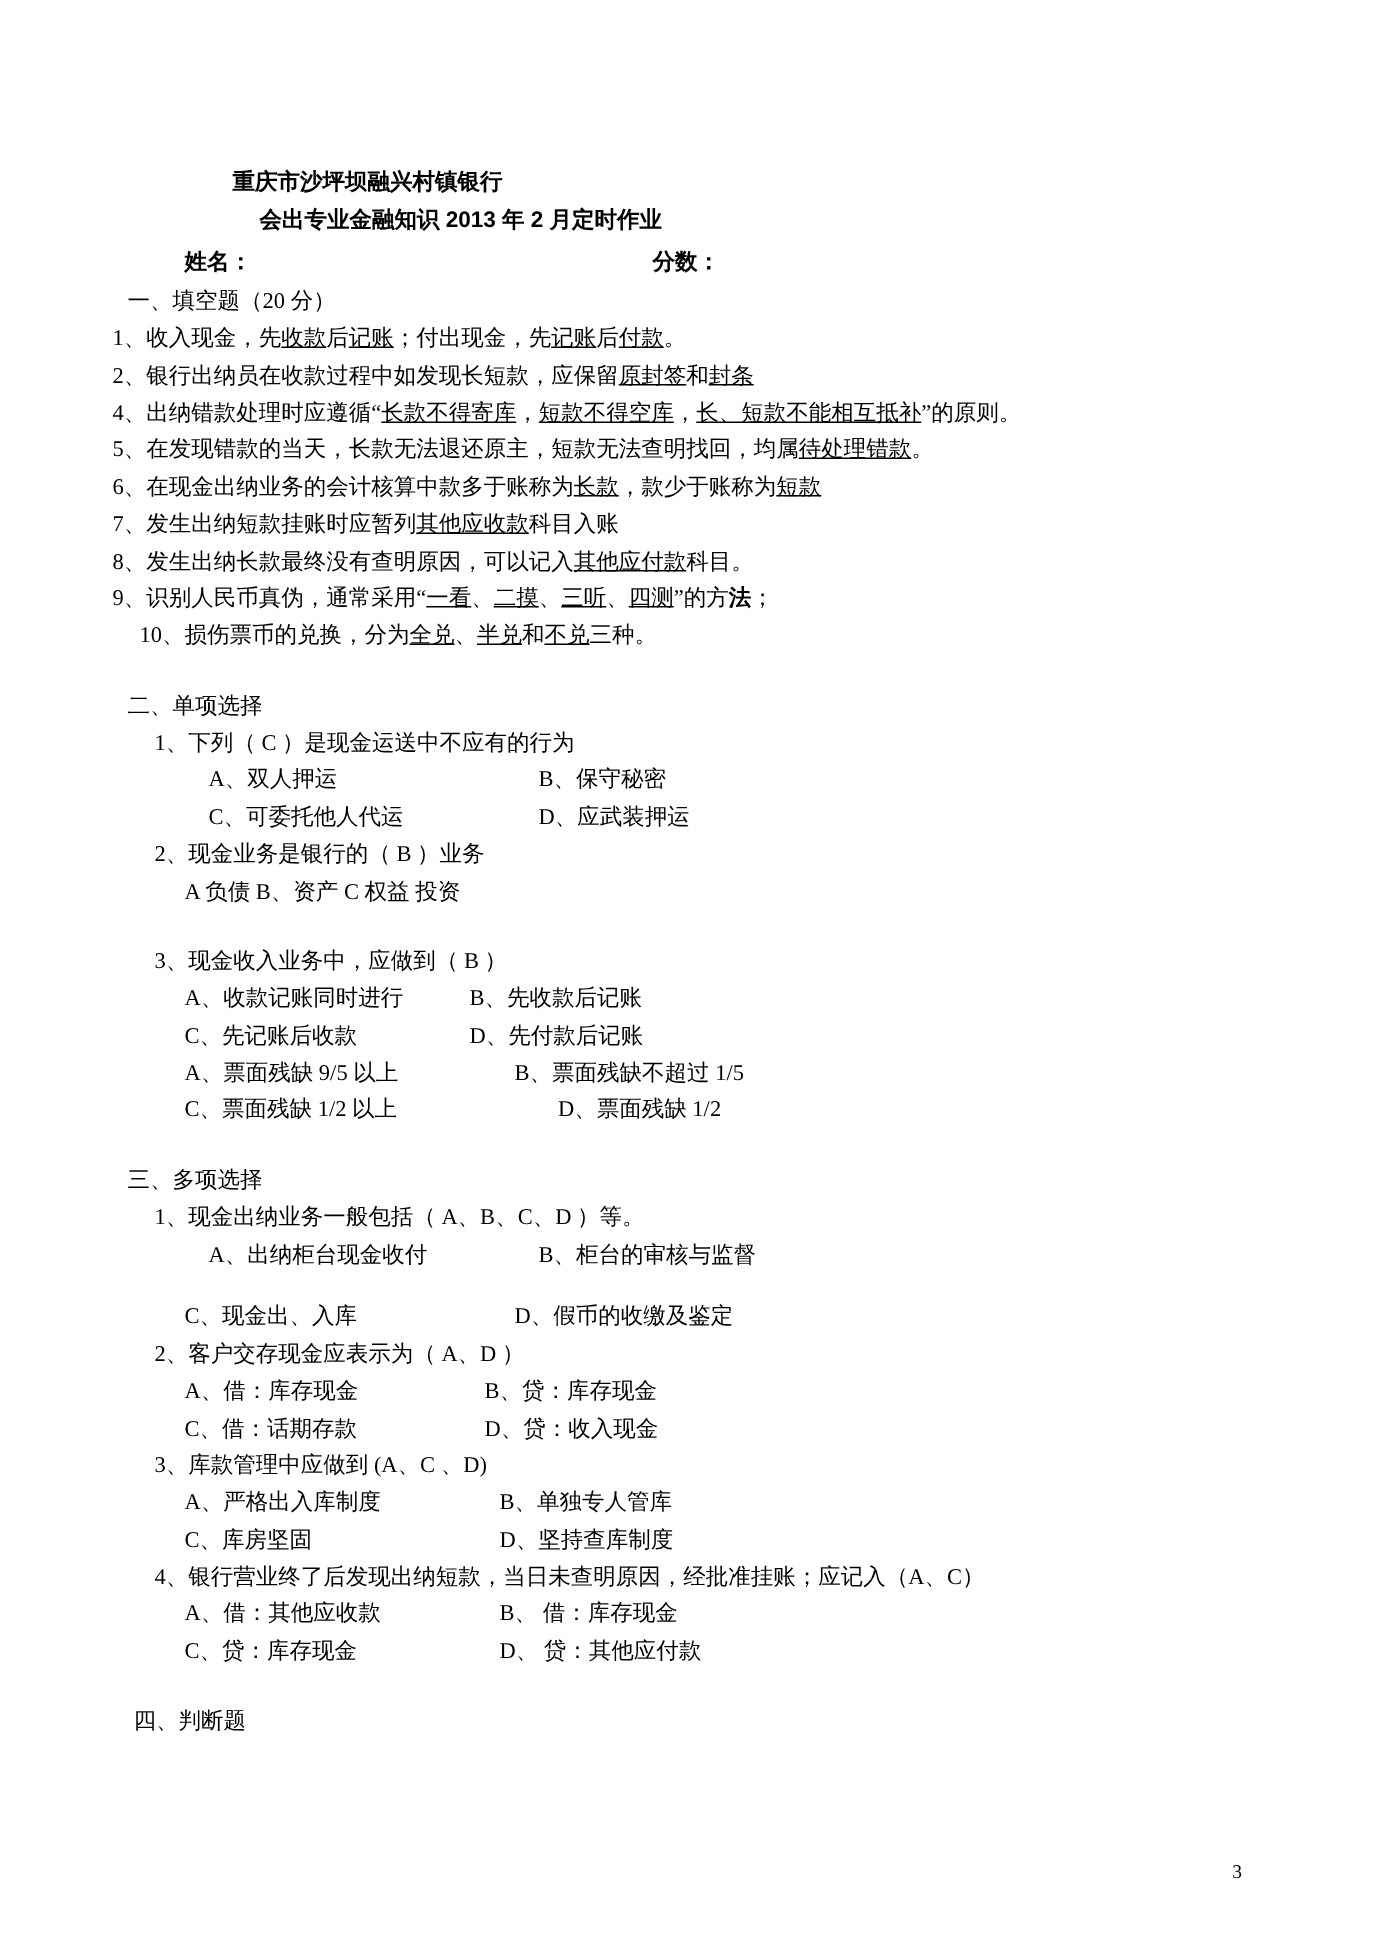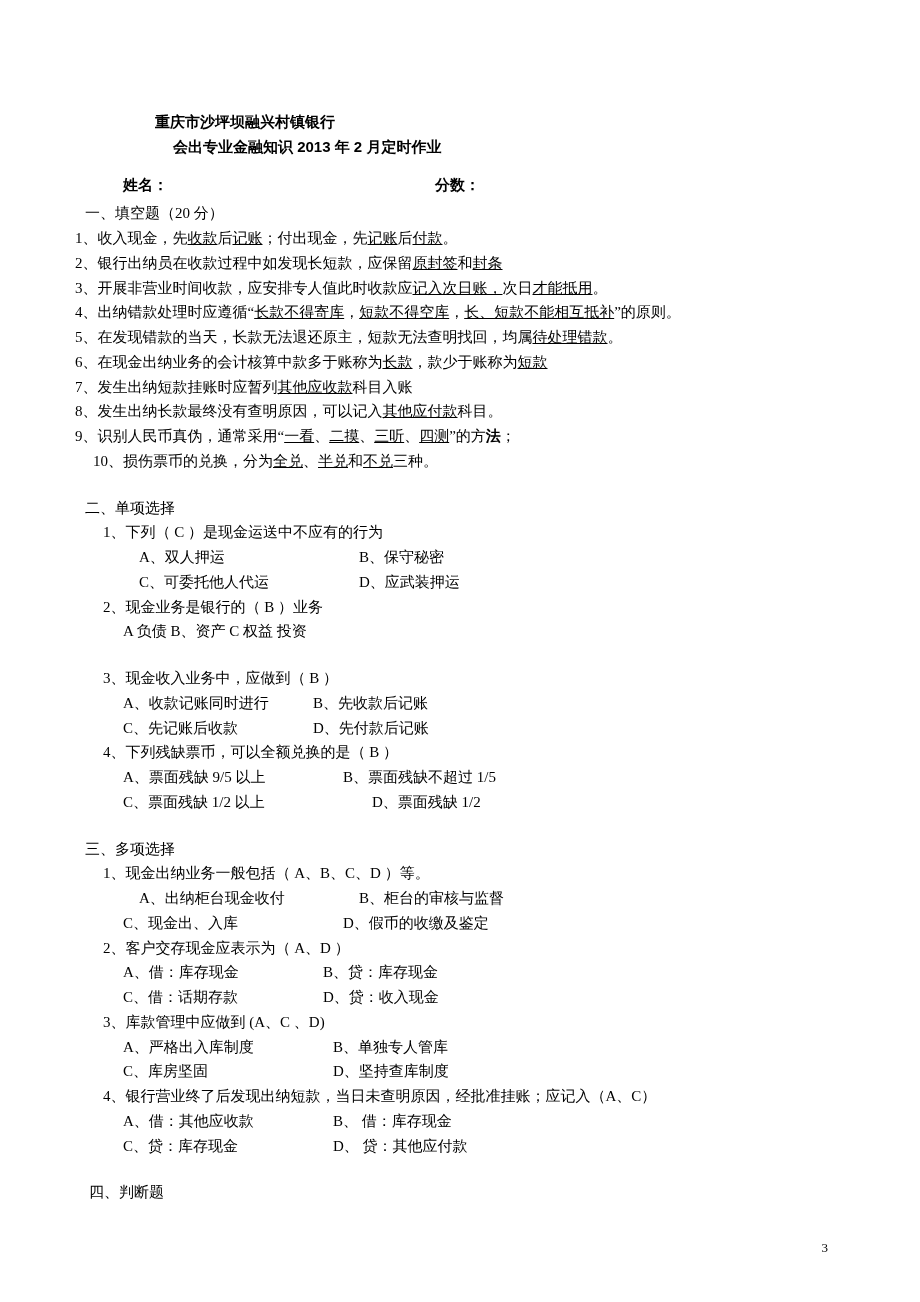--- a/index.html
+++ b/index.html
@@ -15,24 +15,24 @@
     min-height: 1302px;
     box-sizing: border-box;
     padding: 110px 90px 0 75px;
     position: relative;
   }
   .header-block { padding-left: 80px; }
   .title-bold { font-family: "SimHei","黑体",sans-serif; font-weight: bold; }
   .subtitle { font-family: "SimHei","黑体",sans-serif; font-weight: bold; padding-left: 18px; }
   .name-score {
     display: flex;
-    font-family: Liberation Mono, monospace;
+    font-family: Liberation Serif, serif;
     font-weight: bold;
     padding-left: 48px;
-    margin-top: 15px;
+    margin-top: 3px;
   }
   .name-score .name { width: 312px; }
   .section-heading { margin-top: 2px; padding-left: 10px; }
   .fill-line { padding-left: 0; }
   .indent-1 { padding-left: 28px; }
   .opts { display: flex; padding-left: 64px; }
   .opts .col-a { width: 220px; }
   .opts-row { padding-left: 48px; }
   .u { text-decoration: underline; }
   .bold { font-weight: bold; font-family: "SimHei","黑体",sans-serif; }
@@ -58,23 +58,20 @@
     <div>分数：</div>
   </div>
 
   <div class="section-heading">一、填空题（20 分）</div>
 
   <div class="fill-line">
     <span>1、收入现金，先</span><span class="u">收款</span><span>后</span><span class="u">记账</span><span>；付出现金，先</span><span class="u">记账</span><span>后</span><span class="u">付款</span><span>。</span>
   </div>
   <div class="fill-line">
     <span>2、银行出纳员在收款过程中如发现长短款，应保留</span><span class="u">原封签</span><span>和</span><span class="u">封条</span>
-  </div>
-  <div class="fill-line">
-    <span>3、开展非营业时间收款，应安排专人值此时收款应</span><span class="u">记入次日账，</span><span>次日</span><span class="u">才能抵用</span><span>。</span>
   </div>
   <div class="fill-line">
     <span>4、出纳错款处理时应遵循“</span><span class="u">长款不得寄库</span><span>，</span><span class="u">短款不得空库</span><span>，</span><span class="u">长、短款不能相互抵补</span><span>”的原则。</span>
   </div>
   <div class="fill-line">
     <span>5、在发现错款的当天，长款无法退还原主，短款无法查明找回，均属</span><span class="u">待处理错款</span><span>。</span>
   </div>
   <div class="fill-line">
     <span>6、在现金出纳业务的会计核算中款多于账称为</span><span class="u">长款</span><span>，款少于账称为</span><span class="u">短款</span>
   </div>
@@ -110,39 +107,38 @@
 
   <div class="indent-1">3、现金收入业务中，应做到（ B    ）</div>
   <div class="opts" style="padding-left:48px;">
     <div style="width:190px;">A、收款记账同时进行</div>
     <div>B、先收款后记账</div>
   </div>
   <div class="opts" style="padding-left:48px;">
     <div style="width:190px;">C、先记账后收款</div>
     <div>D、先付款后记账</div>
   </div>
-  <div class="indent-1">4、下列残缺票币，可以全额兑换的是（ B ）</div>
   <div class="opts" style="padding-left:48px;">
     <div style="width:220px;">A、票面残缺 9/5 以上</div>
     <div>B、票面残缺不超过 1/5</div>
   </div>
   <div class="opts" style="padding-left:48px;gap:29px;">
     <div style="width:220px;">C、票面残缺 1/2 以上</div>
     <div>D、票面残缺 1/2</div>
   </div>
 
   <div class="gap"></div>
 
   <div style="padding-left:10px;">三、多项选择</div>
   <div class="indent-1">1、现金出纳业务一般包括（ A、B、C、D ）等。</div>
   <div class="opts">
     <div class="col-a">A、出纳柜台现金收付</div>
     <div>B、柜台的审核与监督</div>
   </div>
-  <div class="opts" style="padding-left:48px;">
+  <div class="opts" style="padding-left:48px;margin-top:17px;">
     <div class="col-a">C、现金出、入库</div>
     <div>D、假币的收缴及鉴定</div>
   </div>
   <div class="indent-1">2、客户交存现金应表示为（ A、D ）</div>
   <div class="opts" style="padding-left:48px;">
     <div style="width:200px;">A、借：库存现金</div>
     <div>B、贷：库存现金</div>
   </div>
   <div class="opts" style="padding-left:48px;">
     <div style="width:200px;">C、借：话期存款</div>

